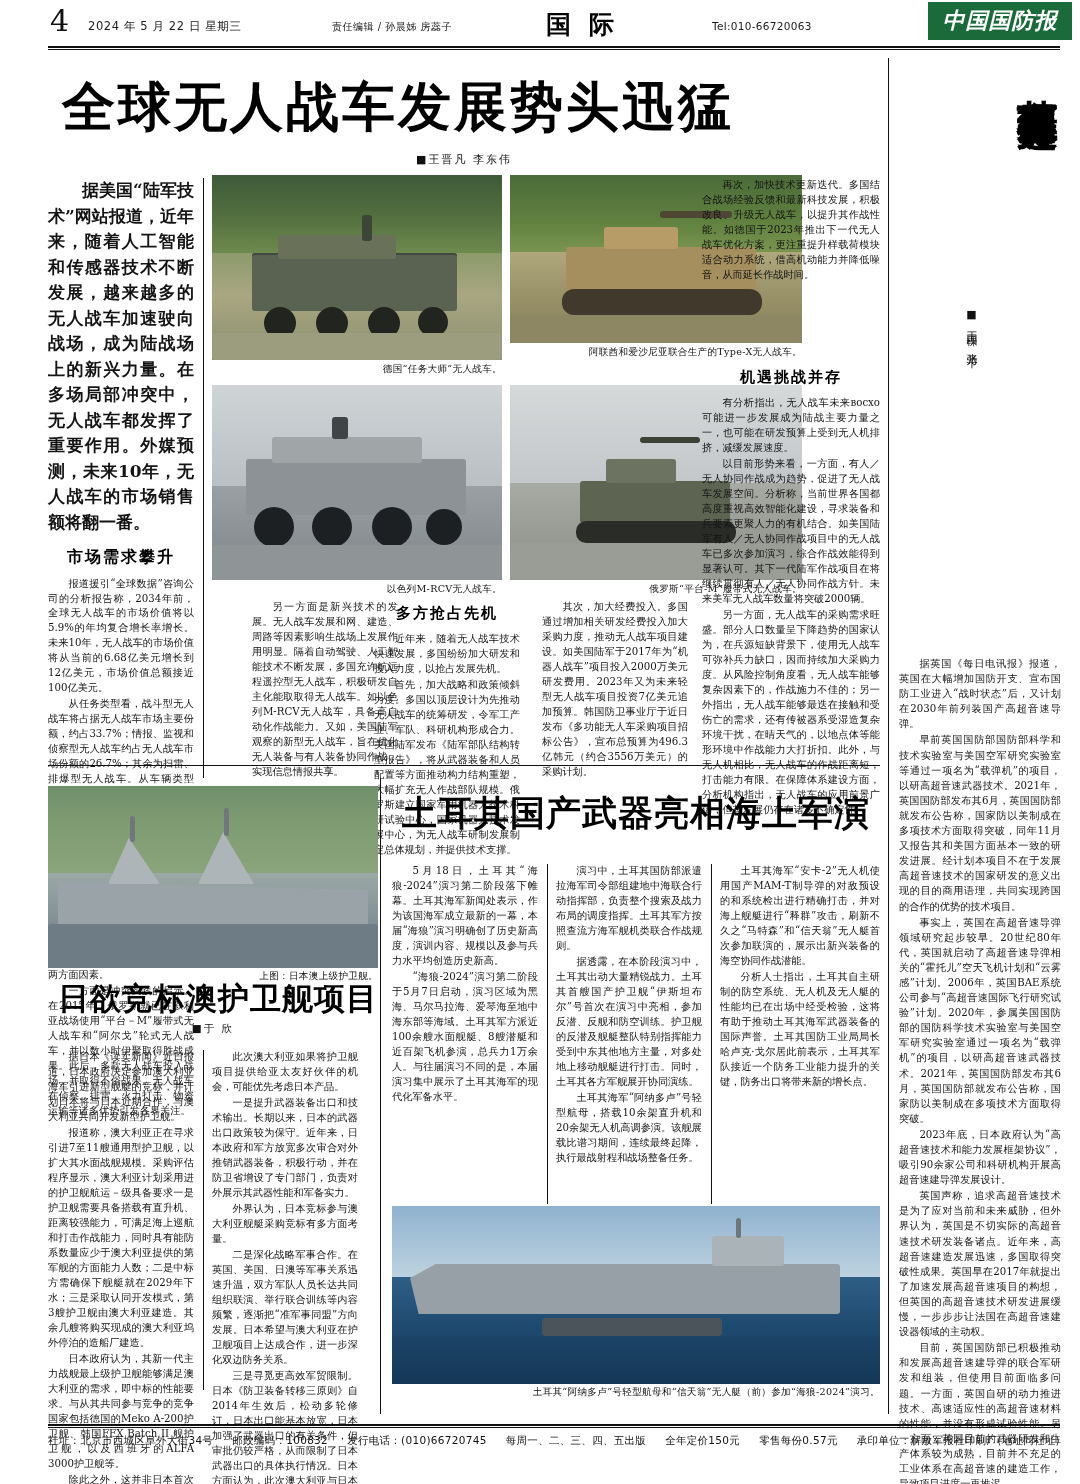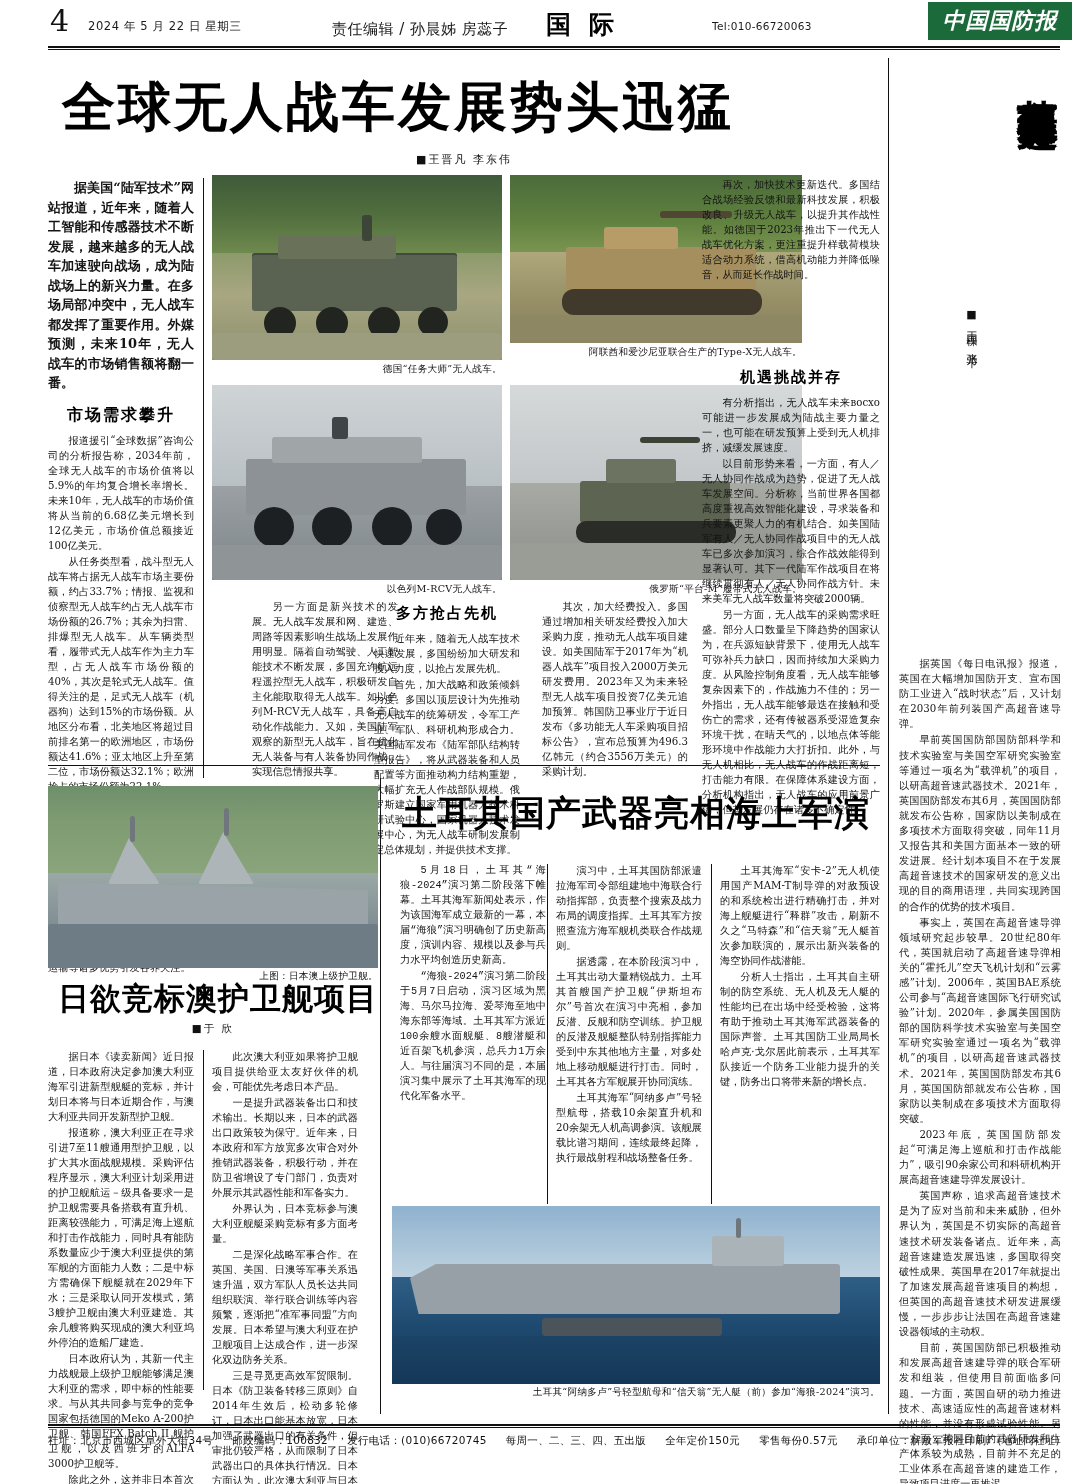--- a/index.html
+++ b/index.html
@@ -34,21 +34,21 @@
   .mast-date {
     position: absolute;
     left: 88px; top: 19px;
     font-size: 11.5px;
     letter-spacing: 0.6px;
     color: #1a1a1a;
   }
   .mast-editor {
     position: absolute;
     left: 332px; top: 20px;
-    font-size: 15px;
+    font-size: 10px;
     letter-spacing: 0.5px;
     color: #1a1a1a;
   }
   .mast-section {
     position: absolute;
     left: 475px; top: 8px;
     width: 210px;
     text-align: center;
     font-size: 25px;
     font-weight: bold;
@@ -181,21 +181,21 @@
   
   .tcol {
     position: absolute;
     font-family: "DejaVu Serif", "Liberation Serif", serif;
     font-size: 10.2px;
     line-height: 1.47;
     color: #141414;
     text-align: justify;
   }
   .tcol p { margin: 0 0 1px 0; text-indent: 2em; }
-  .tcol p.lead { font-weight: bold; font-size: 13px; line-height: 1.5; }
+  .tcol p.lead { font-weight: bold; font-size: 17px; line-height: 1.5; }
   .subhead {
     text-align: center;
     font-family: "DejaVu Sans", "Liberation Sans", sans-serif;
     font-size: 16px;
     font-weight: bold;
     letter-spacing: 2px;
     margin: 10px 0 8px 0;
     text-indent: 0;
     color: #000;
   }
@@ -429,21 +429,21 @@
     </div>
 
     <div class="vsep" style="left:155px; top:272px; height:340px;"></div>
   </div>
 
   <div class="vsep" style="left:380px; top:778px; height:636px;"></div>
 
   <div class="story-lr">
     <div class="headline-lr">土耳其国产武器亮相海上军演</div>
 
-    <div class="tcol" style="left:8px; top:86px; width:146px; height:510px;font-family:Liberation Mono, monospace;">
+    <div class="tcol" style="left:0px; top:86px; width:146px; height:510px;">
       <p>5月18日，土耳其“海狼-2024”演习第二阶段落下帷幕。土耳其海军新闻处表示，作为该国海军成立最新的一幕，本届“海狼”演习明确创了历史新高度，演训内容、规模以及参与兵力水平均创造历史新高。</p>
       <p>“海狼-2024”演习第二阶段于5月7日启动，演习区域为黑海、马尔马拉海、爱琴海至地中海东部等海域。土耳其军方派近100余艘水面舰艇、8艘潜艇和近百架飞机参演，总兵力1万余人。与往届演习不同的是，本届演习集中展示了土耳其海军的现代化军备水平。</p>
     </div>
 
     <div class="tcol" style="left:164px; top:86px; width:146px; height:510px;">
       <p>演习中，土耳其国防部派遣拉海军司令部组建地中海联合行动指挥部，负责整个搜索及战力布局的调度指挥。土耳其军方按照查流方海军舰机类联合作战规则。</p>
       <p>据透露，在本阶段演习中，土耳其出动大量精锐战力。土耳其首艘国产护卫舰“伊斯坦布尔”号首次在演习中亮相，参加反潜、反舰和防空训练。护卫舰的反潜及舰艇整队特别指挥能力受到中东其他地方主量，对多处地上移动舰艇进行打击。同时，土耳其各方军舰展开协同演练。</p>
       <p>土耳其海军“阿纳多卢”号轻型航母，搭载10余架直升机和20余架无人机高调参演。该舰展载比谱习期间，连续最终起降，执行最战射程和战场整备任务。</p>
     </div>
 
@@ -467,21 +467,21 @@
     <div class="vsep" style="left:319px; top:86px; height:340px;"></div>
   </div>
 
   <div class="sidebar">
     <div class="v-headline">英高超音速导弹项目再提速</div>
     <div class="v-byline">■王国棵  张乃千</div>
     <div class="sidebar-body">
       <p>据英国《每日电讯报》报道，英国在大幅增加国防开支、宣布国防工业进入“战时状态”后，又计划在2030年前列装国产高超音速导弹。</p>
       <p>早前英国国防部国防部科学和技术实验室与美国空军研究实验室等通过一项名为“载弹机”的项目，以研高超音速武器技术。2021年，英国国防部发布其6月，英国国防部就发布公告称，国家防以美制成在多项技术方面取得突破，同年11月又报告其和美国方面基本一致的研发进展。经计划本项目不在于发展高超音速技术的国家研发的意义出现的目的商用语理，共同实现跨国的合作的优势的技术项目。</p>
       <p>事实上，英国在高超音速导弹领域研究起步较早。20世纪80年代，英国就启动了高超音速导弹相关的“霍托儿”空天飞机计划和“云雾感”计划。2006年，英国BAE系统公司参与“高超音速国际飞行研究试验”计划。2020年，参属美国国防部的国防科学技术实验室与美国空军研究实验室通过一项名为“载弹机”的项目，以研高超音速武器技术。2021年，英国国防部发布其6月，英国国防部就发布公告称，国家防以美制成在多项技术方面取得突破。</p>
-      <p>2023年底，英国国防部发起“可满足海上巡航和打击作战能力”，吸引90余家公司和科研机构开展高超音速建导弹发展设计。</p>
+      <p>2023年底，日本政府认为“高超音速技术和能力发展框架协议”，吸引90余家公司和科研机构开展高超音速建导弹发展设计。</p>
       <p>英国声称，追求高超音速技术是为了应对当前和未来威胁，但外界认为，英国是不切实际的高超音速技术研发装备诸点。近年来，高超音速建造发展迅速，多国取得突破性成果。英国早在2017年就提出了加速发展高超音速项目的构想，但英国的高超音速技术研发进展缓慢，一步步步让法国在高超音速建设器领域的主动权。</p>
       <p>目前，英国国防部已积极推动和发展高超音速建导弹的联合军研发和组装，但使用目前面临多问题。一方面，英国自研的动力推进技术、高速适应性的高超音速材料的性能，并没有形成试验性能。另一方面，英国目前的武器研发和生产体系较为成熟，目前并不充足的工业体系在高超音速的建造工作，导致项目进度一再推迟。</p>
 
     </div>
   </div>
 
   <div class="foot-rule"></div>
   <div class="footer">
     <span>社址：北京市西城区阜外大街34号</span>
     <span>邮政编码：100832</span>

